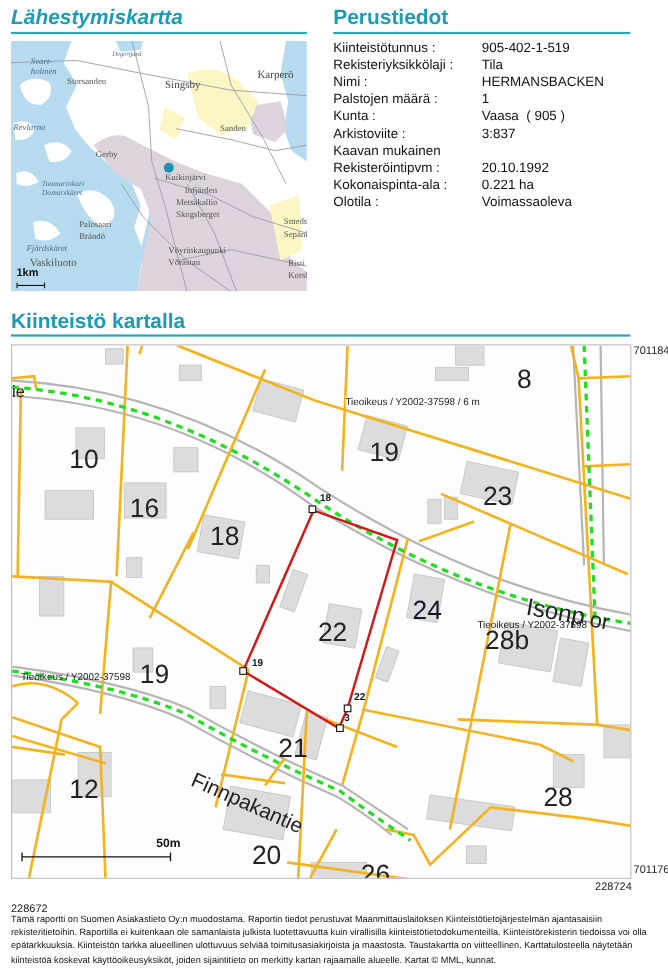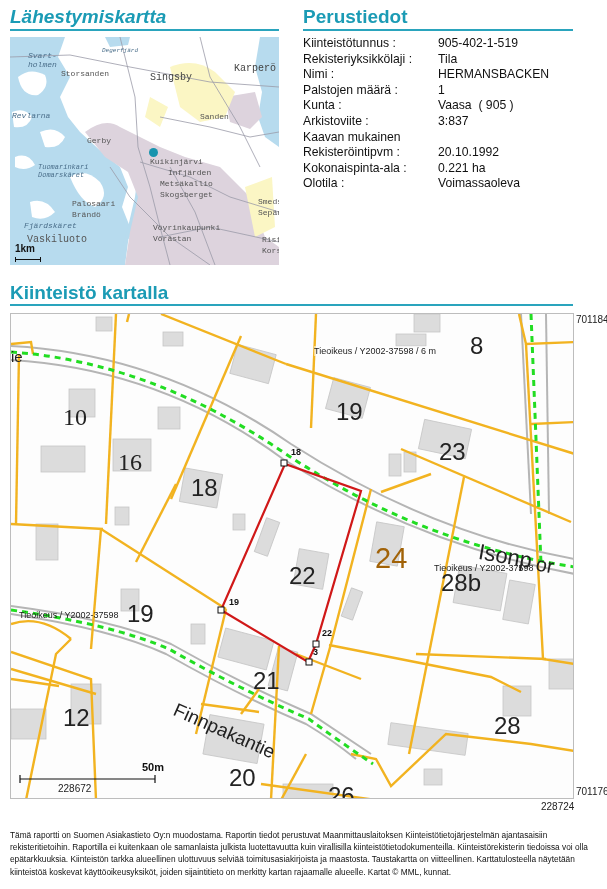--- a/index.html
+++ b/index.html
@@ -21,21 +21,21 @@
     }
 
     
     #overview-map {
       position: absolute; left: 10px; top: 37px; width: 269px; height: 228px;
       background: #ffffff; overflow: hidden;
     }
     #overview-map svg { position: absolute; left: 0; top: 0; }
     .ov-label {
       position: absolute; font-size: 8px; color: #555; white-space: nowrap;
-      font-family: Liberation Mono, monospace;
+      font-family: Liberation Serif, serif;
     }
     .ov-label.water { color: #4a6e8a; font-style: italic; }
     .ov-label.big { font-size: 10px; color: #444; }
     .ov-scale {
       position: absolute; left: 5px; top: 206px; font-size: 10px; font-weight: bold; color: #111;
     }
     .ov-scale-bar {
       position: absolute; left: 5px; top: 220px; width: 26px; height: 5px;
       border-left: 1px solid #111; border-right: 1px solid #111; border-bottom: 0;
     }
@@ -301,46 +301,46 @@
       <line x1="9" y1="461" x2="9" y2="469"></line>
       <line x1="144" y1="461" x2="144" y2="469"></line>
     </g>
   </svg>
 
   <span style="position:absolute; left:168px; top:385px; font-size:19px; color:#222; transform:rotate(24deg); transform-origin:left top; white-space:nowrap;">Finnpakantie</span>
   <span style="position:absolute; left:470px; top:225px; font-size:22px; color:#222; transform:rotate(10deg); transform-origin:left top; white-space:nowrap;">Isonp</span>
   <span style="position:absolute; left:525px; top:240px; font-size:20px; color:#222; transform:rotate(10deg); white-space:nowrap;">or</span>
   <span style="position:absolute; left:0px; top:34px; font-size:15px; color:#222;">ie</span>
 
-  <span style="position:absolute; left:303px; top:32px; font-size:9px; color:#222; white-space:nowrap; background:rgba(255,255,255,0.5);">Tieoikeus / Y2002-37598 / 6 m</span>
+  <span style="position:absolute; left:303px; top:46px; font-size:9px; color:#222; white-space:nowrap; background:rgba(255,255,255,0.5);">Tieoikeus / Y2002-37598 / 6 m</span>
   <span style="position:absolute; left:423px; top:249px; font-size:9px; color:#222; white-space:nowrap;">Tieoikeus / Y2002-37598</span>
   <span style="position:absolute; left:8px; top:296px; font-size:9px; color:#222; white-space:nowrap;">Tieoikeus / Y2002-37598</span>
 
-  <span style="position:absolute; left:52px; top:90px; font-size:24px; color:#222;font-family:Liberation Serif, serif;">10</span>
-  <span style="position:absolute; left:107px; top:135px; font-size:24px; color:#222;font-family:Liberation Serif, serif;">16</span>
+  <span style="position:absolute; left:52px; top:90px; font-size:24px; color:#222;">10</span>
+  <span style="position:absolute; left:107px; top:135px; font-size:24px; color:#222;">16</span>
   <span style="position:absolute; left:180px; top:160px; font-size:24px; color:#222;">18</span>
   <span style="position:absolute; left:325px; top:84px; font-size:24px; color:#222;">19</span>
   <span style="position:absolute; left:459px; top:18px; font-size:24px; color:#222;">8</span>
   <span style="position:absolute; left:428px; top:124px; font-size:24px; color:#222;">23</span>
   <span style="position:absolute; left:278px; top:248px; font-size:24px; color:#222;">22</span>
-  <span style="position:absolute; left:364px; top:228px; font-size:29px; color:#a16207;text-align:right;">24</span>
+  <span style="position:absolute; left:364px; top:228px; font-size:24px; color:#0f172a;text-align:right;">24</span>
   <span style="position:absolute; left:430px; top:255px; font-size:24px; color:#222;">28b</span>
   <span style="position:absolute; left:116px; top:286px; font-size:24px; color:#222;">19</span>
   <span style="position:absolute; left:242px; top:353px; font-size:24px; color:#222;">21</span>
   <span style="position:absolute; left:52px; top:390px; font-size:24px; color:#222;">12</span>
   <span style="position:absolute; left:218px; top:450px; font-size:24px; color:#222;">20</span>
   <span style="position:absolute; left:317px; top:468px; font-size:24px; color:#222;">26</span>
   <span style="position:absolute; left:483px; top:398px; font-size:24px; color:#222;">28</span>
 
   <span style="position:absolute; left:280px; top:133px; font-size:9px; font-weight:bold; color:#111;">18</span>
   <span style="position:absolute; left:218px; top:283px; font-size:9px; font-weight:bold; color:#111;">19</span>
   <span style="position:absolute; left:311px; top:314px; font-size:9px; font-weight:bold; color:#111;">22</span>
   <span style="position:absolute; left:302px; top:333px; font-size:9px; font-weight:bold; color:#111;">3</span>
 
   <span style="position:absolute; left:131px; top:447px; font-size:11px; font-weight:bold; color:#111;">50m</span>
 </div>
 
 <span class="coord" style="left:576px; top:314px;">7011840</span>
 <span class="coord" style="left:576px; top:786px;">7011760</span>
-<span class="coord" style="left:10px; top:783px;margin-left:48px;">228672</span>
+<span class="coord" style="left:10px; top:821px;">228672</span>
 <span class="coord" style="left:541px; top:801px;">228724</span>
 
 <p id="disclaimer">Tämä raportti on Suomen Asiakastieto Oy:n muodostama. Raportin tiedot perustuvat Maanmittauslaitoksen Kiinteistötietojärjestelmän ajantasaisiin rekisteritietoihin. Raportilla ei kuitenkaan ole samanlaista julkista luotettavuutta kuin virallisilla kiinteistötietodokumenteilla. Kiinteistörekisterin tiedoissa voi olla epätarkkuuksia. Kiinteistön tarkka alueellinen ulottuvuus selviää toimitusasiakirjoista ja maastosta. Taustakartta on viitteellinen. Karttatulosteella näytetään kiinteistöä koskevat käyttöoikeusyksiköt, joiden sijaintitieto on merkitty kartan rajaamalle alueelle. Kartat © MML, kunnat.</p>
 
 </body></html>

